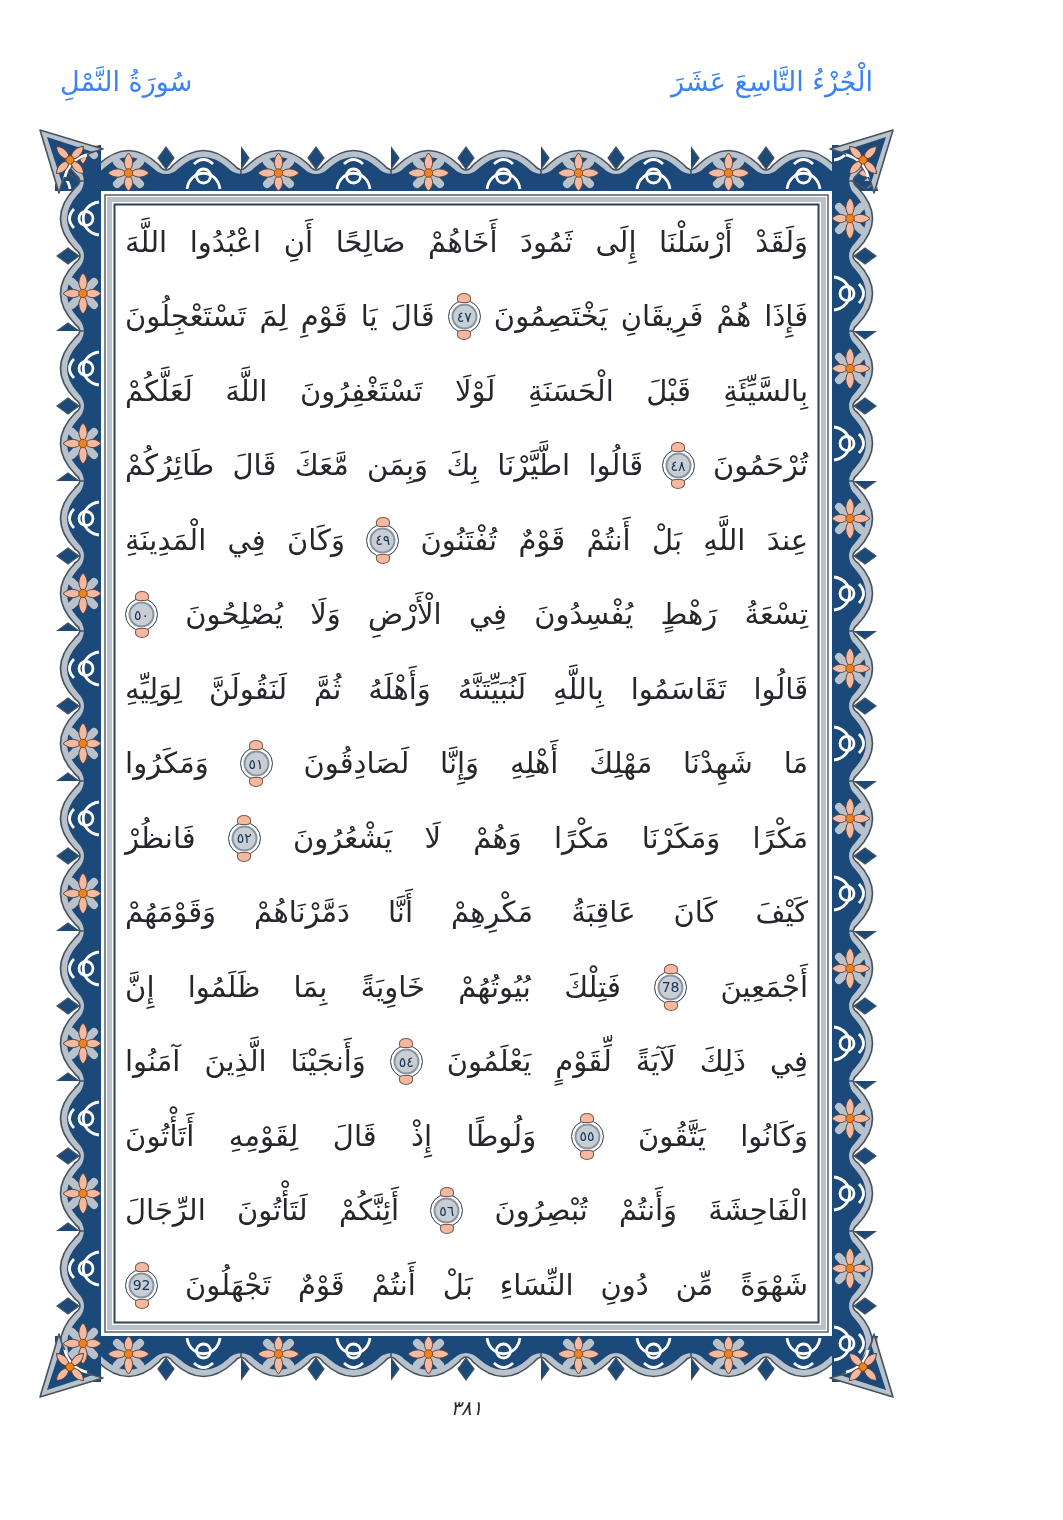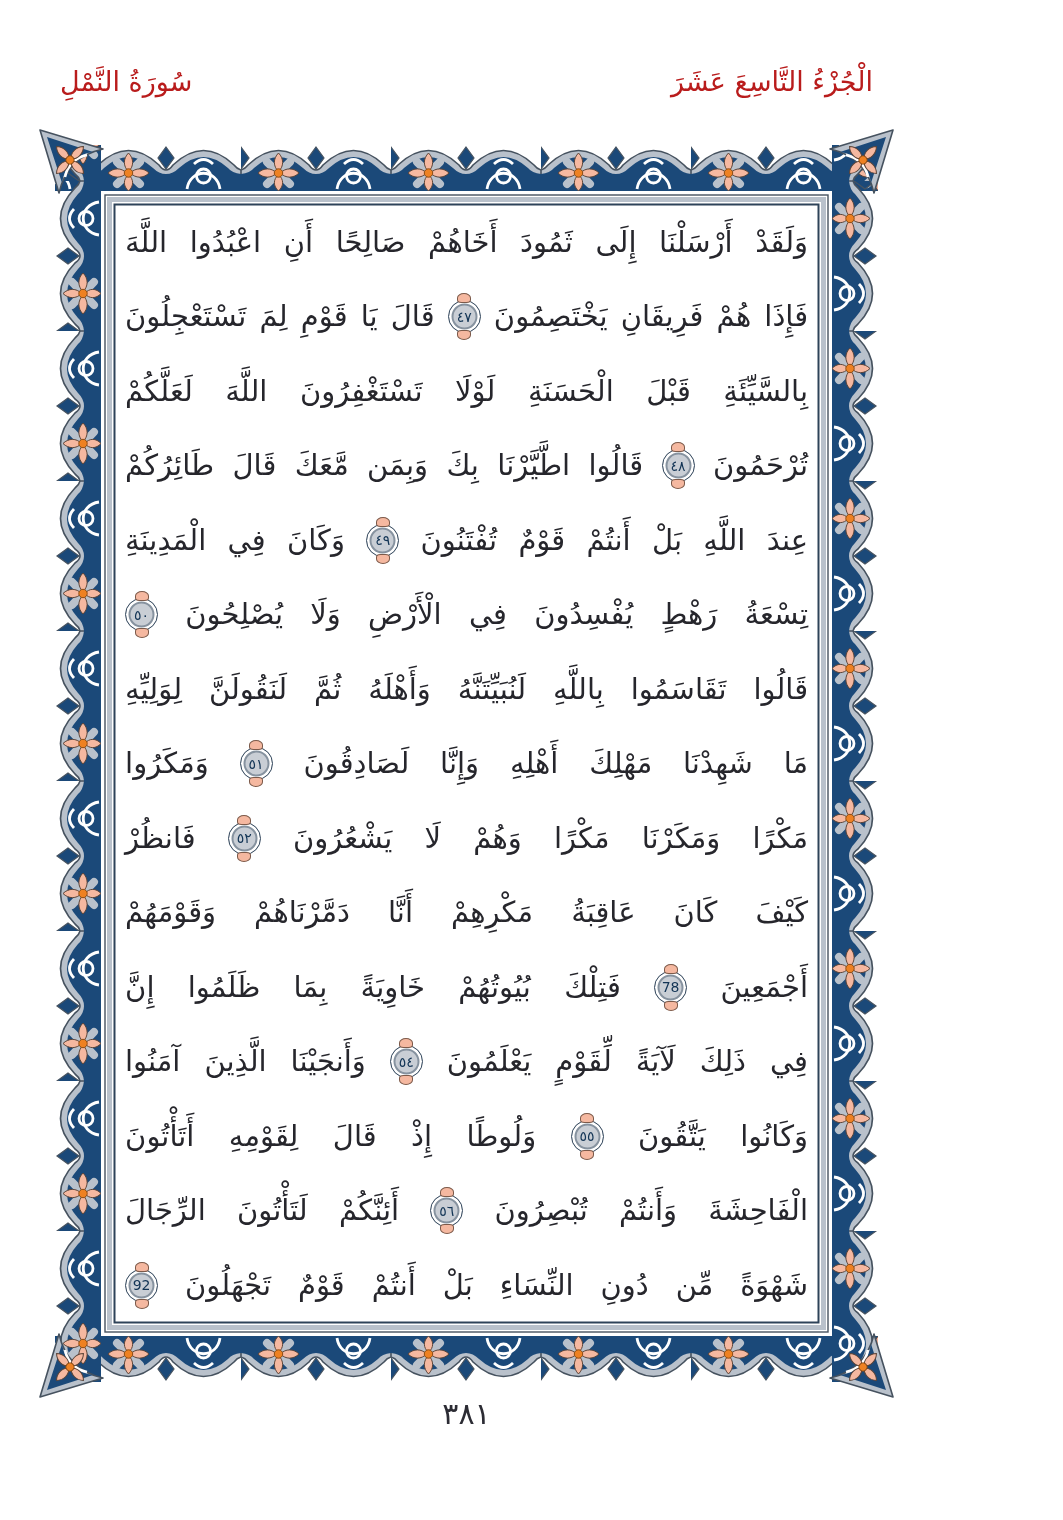--- a/index.html
+++ b/index.html
@@ -8,21 +8,21 @@
     --salmon:#f5b8a0; --orange:#ee8122;
     --ink:#26262c; --marker-fill:#c9ced5;
   }
   *{box-sizing:border-box}
   html,body{margin:0;padding:0}
   body{
     width:1063px;height:1520px;position:relative;background:#ffffff;
     font-family:"DejaVu Sans",sans-serif;overflow:hidden;
   }
   .header{
-    position:absolute;top:66px;font-size:27px;color:#b91c1c;
+    position:absolute;top:66px;font-size:27px;color:#3b82f6;
     letter-spacing:0;white-space:nowrap;
   }
   .header-left{left:60px}
   .header-right{right:190px}
   .frame{
     position:absolute;left:55px;top:145px;width:823px;height:1237px;
   }
   .border-svg{position:absolute;left:0;top:0;overflow:visible;display:block}
   .text-block{
     position:absolute;left:70px;top:62px;width:683px;height:1113px;
@@ -44,21 +44,21 @@
   }
   .ayah-marker::before,.ayah-marker::after{
     content:"";position:absolute;left:50%;transform:translateX(-50%);
     width:12px;height:8px;background:var(--salmon);
     border:1px solid #7c5a4a;
   }
   .ayah-marker::before{top:-8px;border-radius:55% 55% 35% 35%}
   .ayah-marker::after{bottom:-8px;border-radius:35% 35% 55% 55%}
   .page-number{
     position:absolute;top:1396px;left:55px;width:823px;text-align:center;
-    font-size:30px;color:#2c2c34;letter-spacing:4px;
+    font-size:20px;color:#2c2c34;letter-spacing:4px;font-style:italic;
   }
 </style>
 </head>
 <body>
 
 <div class="header header-right">الْجُزْءُ التَّاسِعَ عَشَرَ</div>
 <div class="header header-left">سُورَةُ النَّمْلِ</div>
 
 <div class="frame">
   <svg class="border-svg" width="823" height="1237" viewBox="0 0 823 1237" aria-hidden="true">

